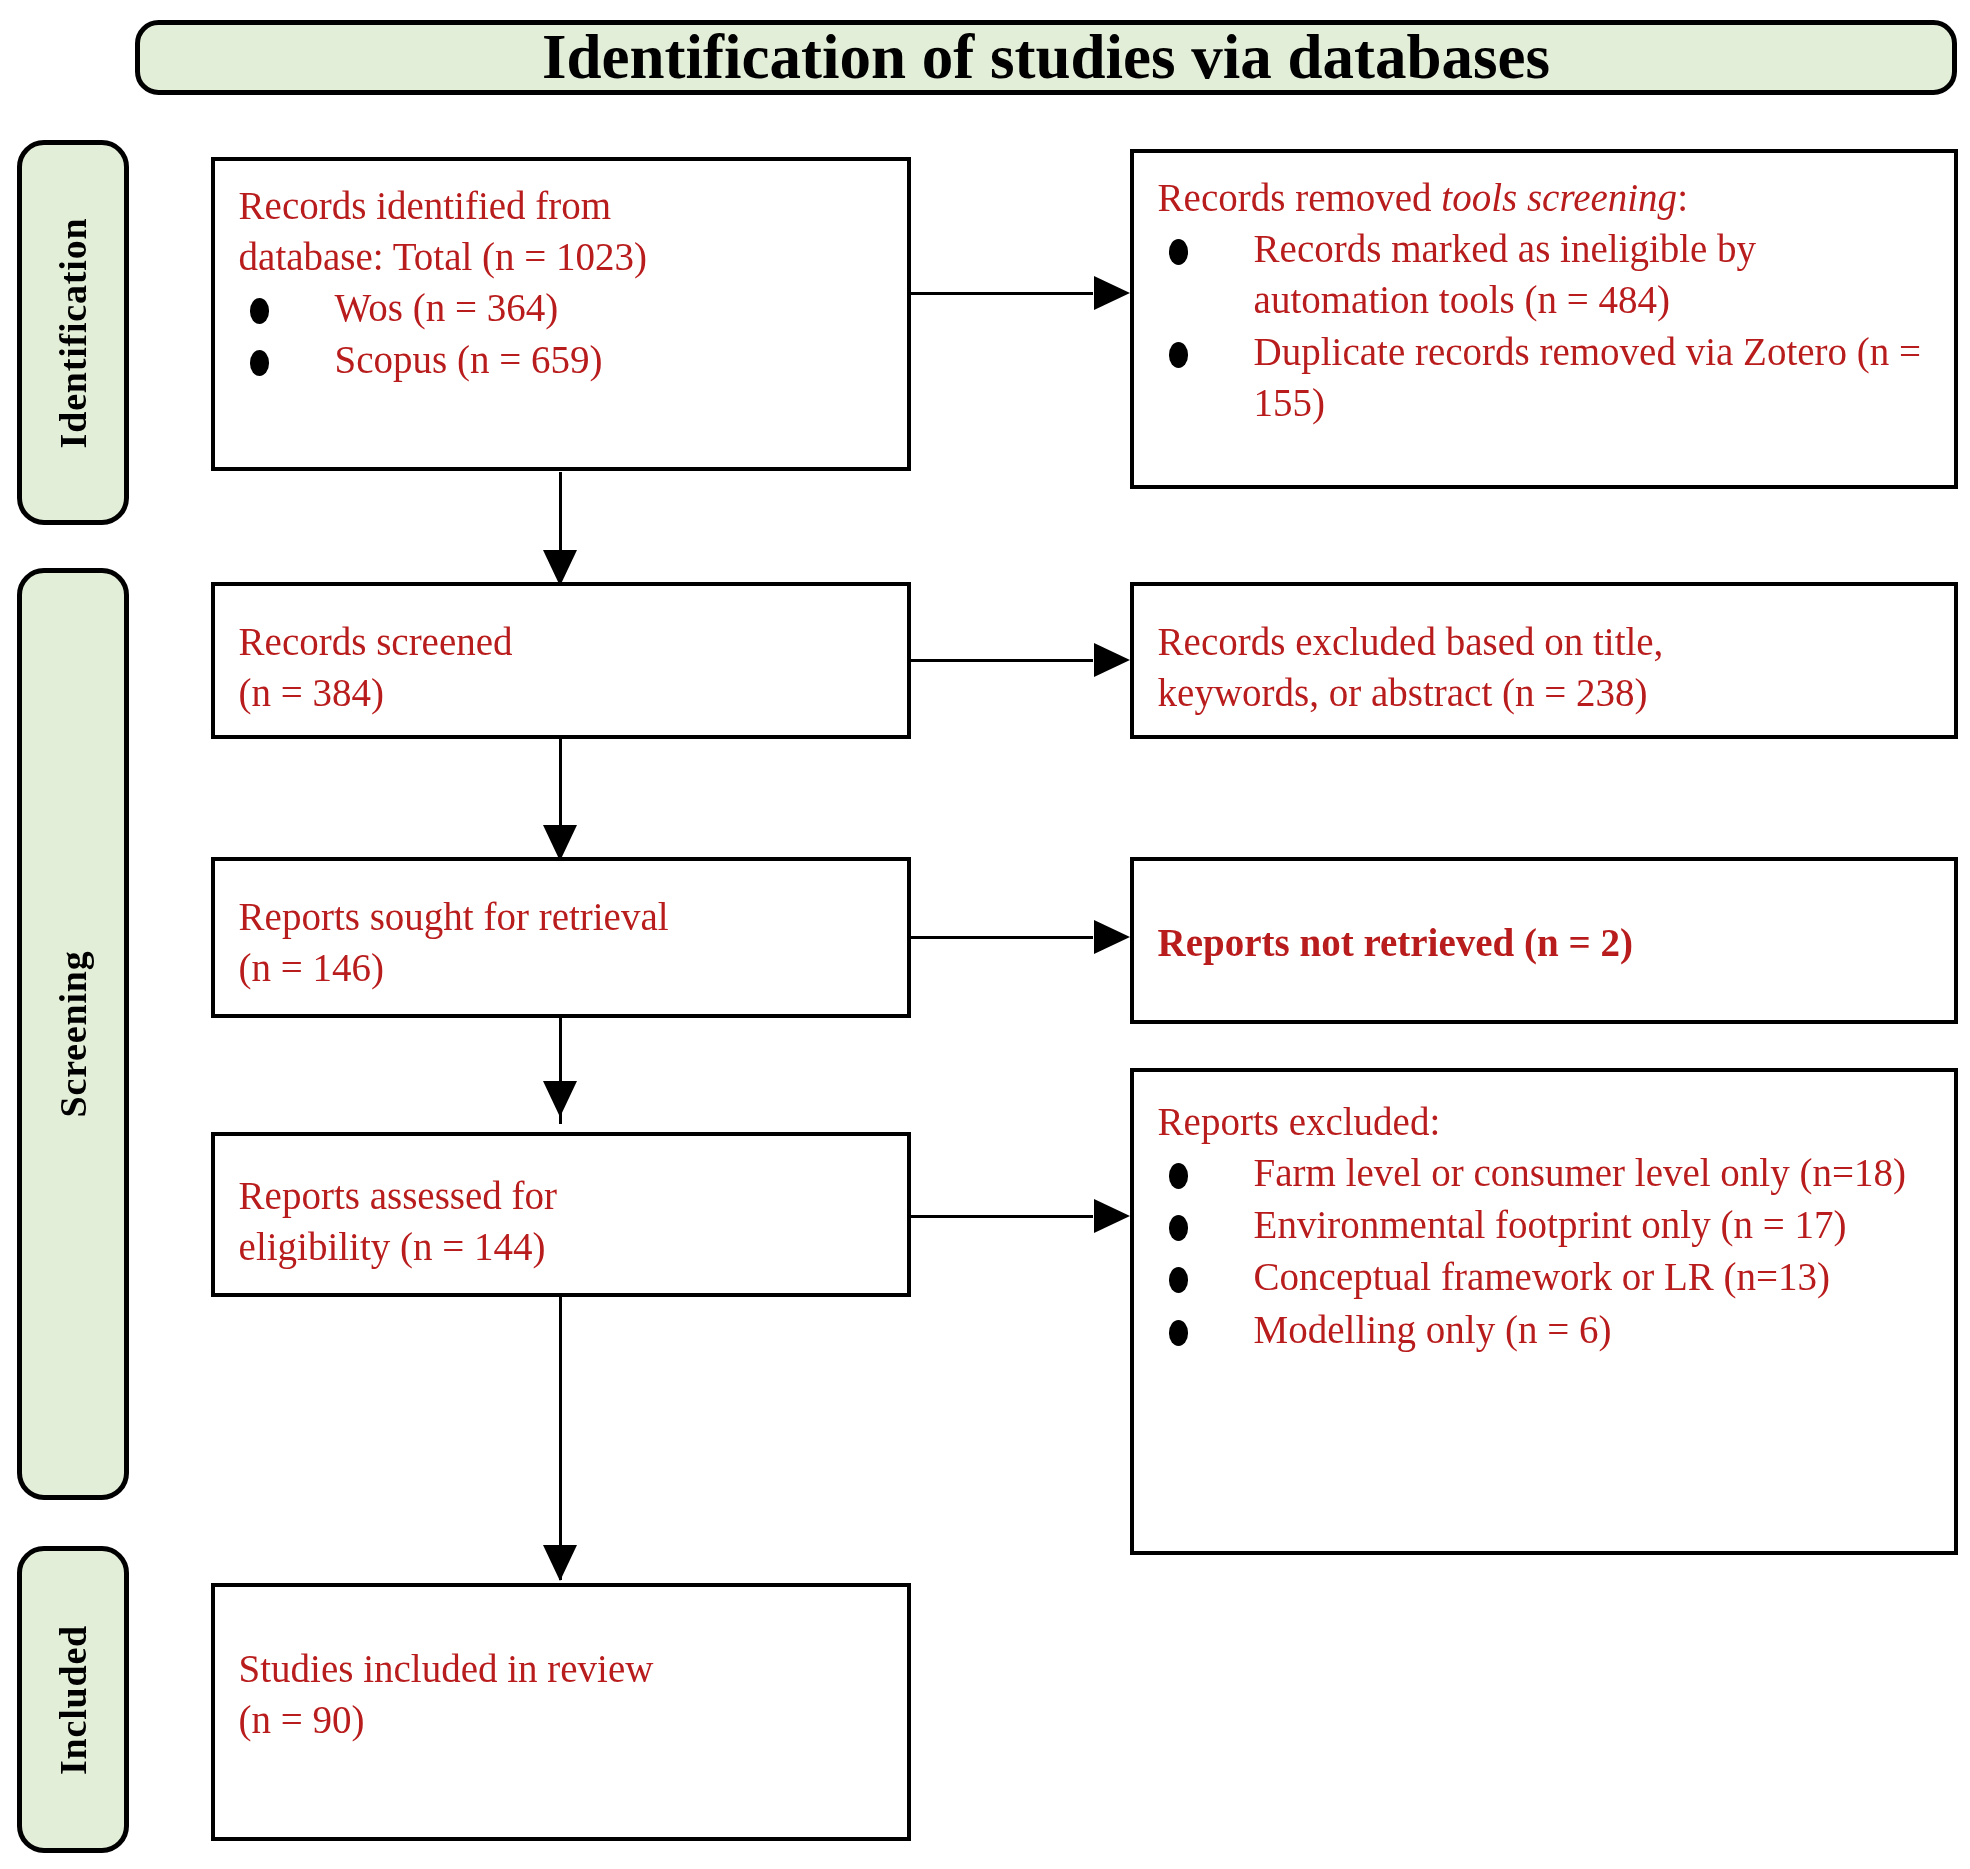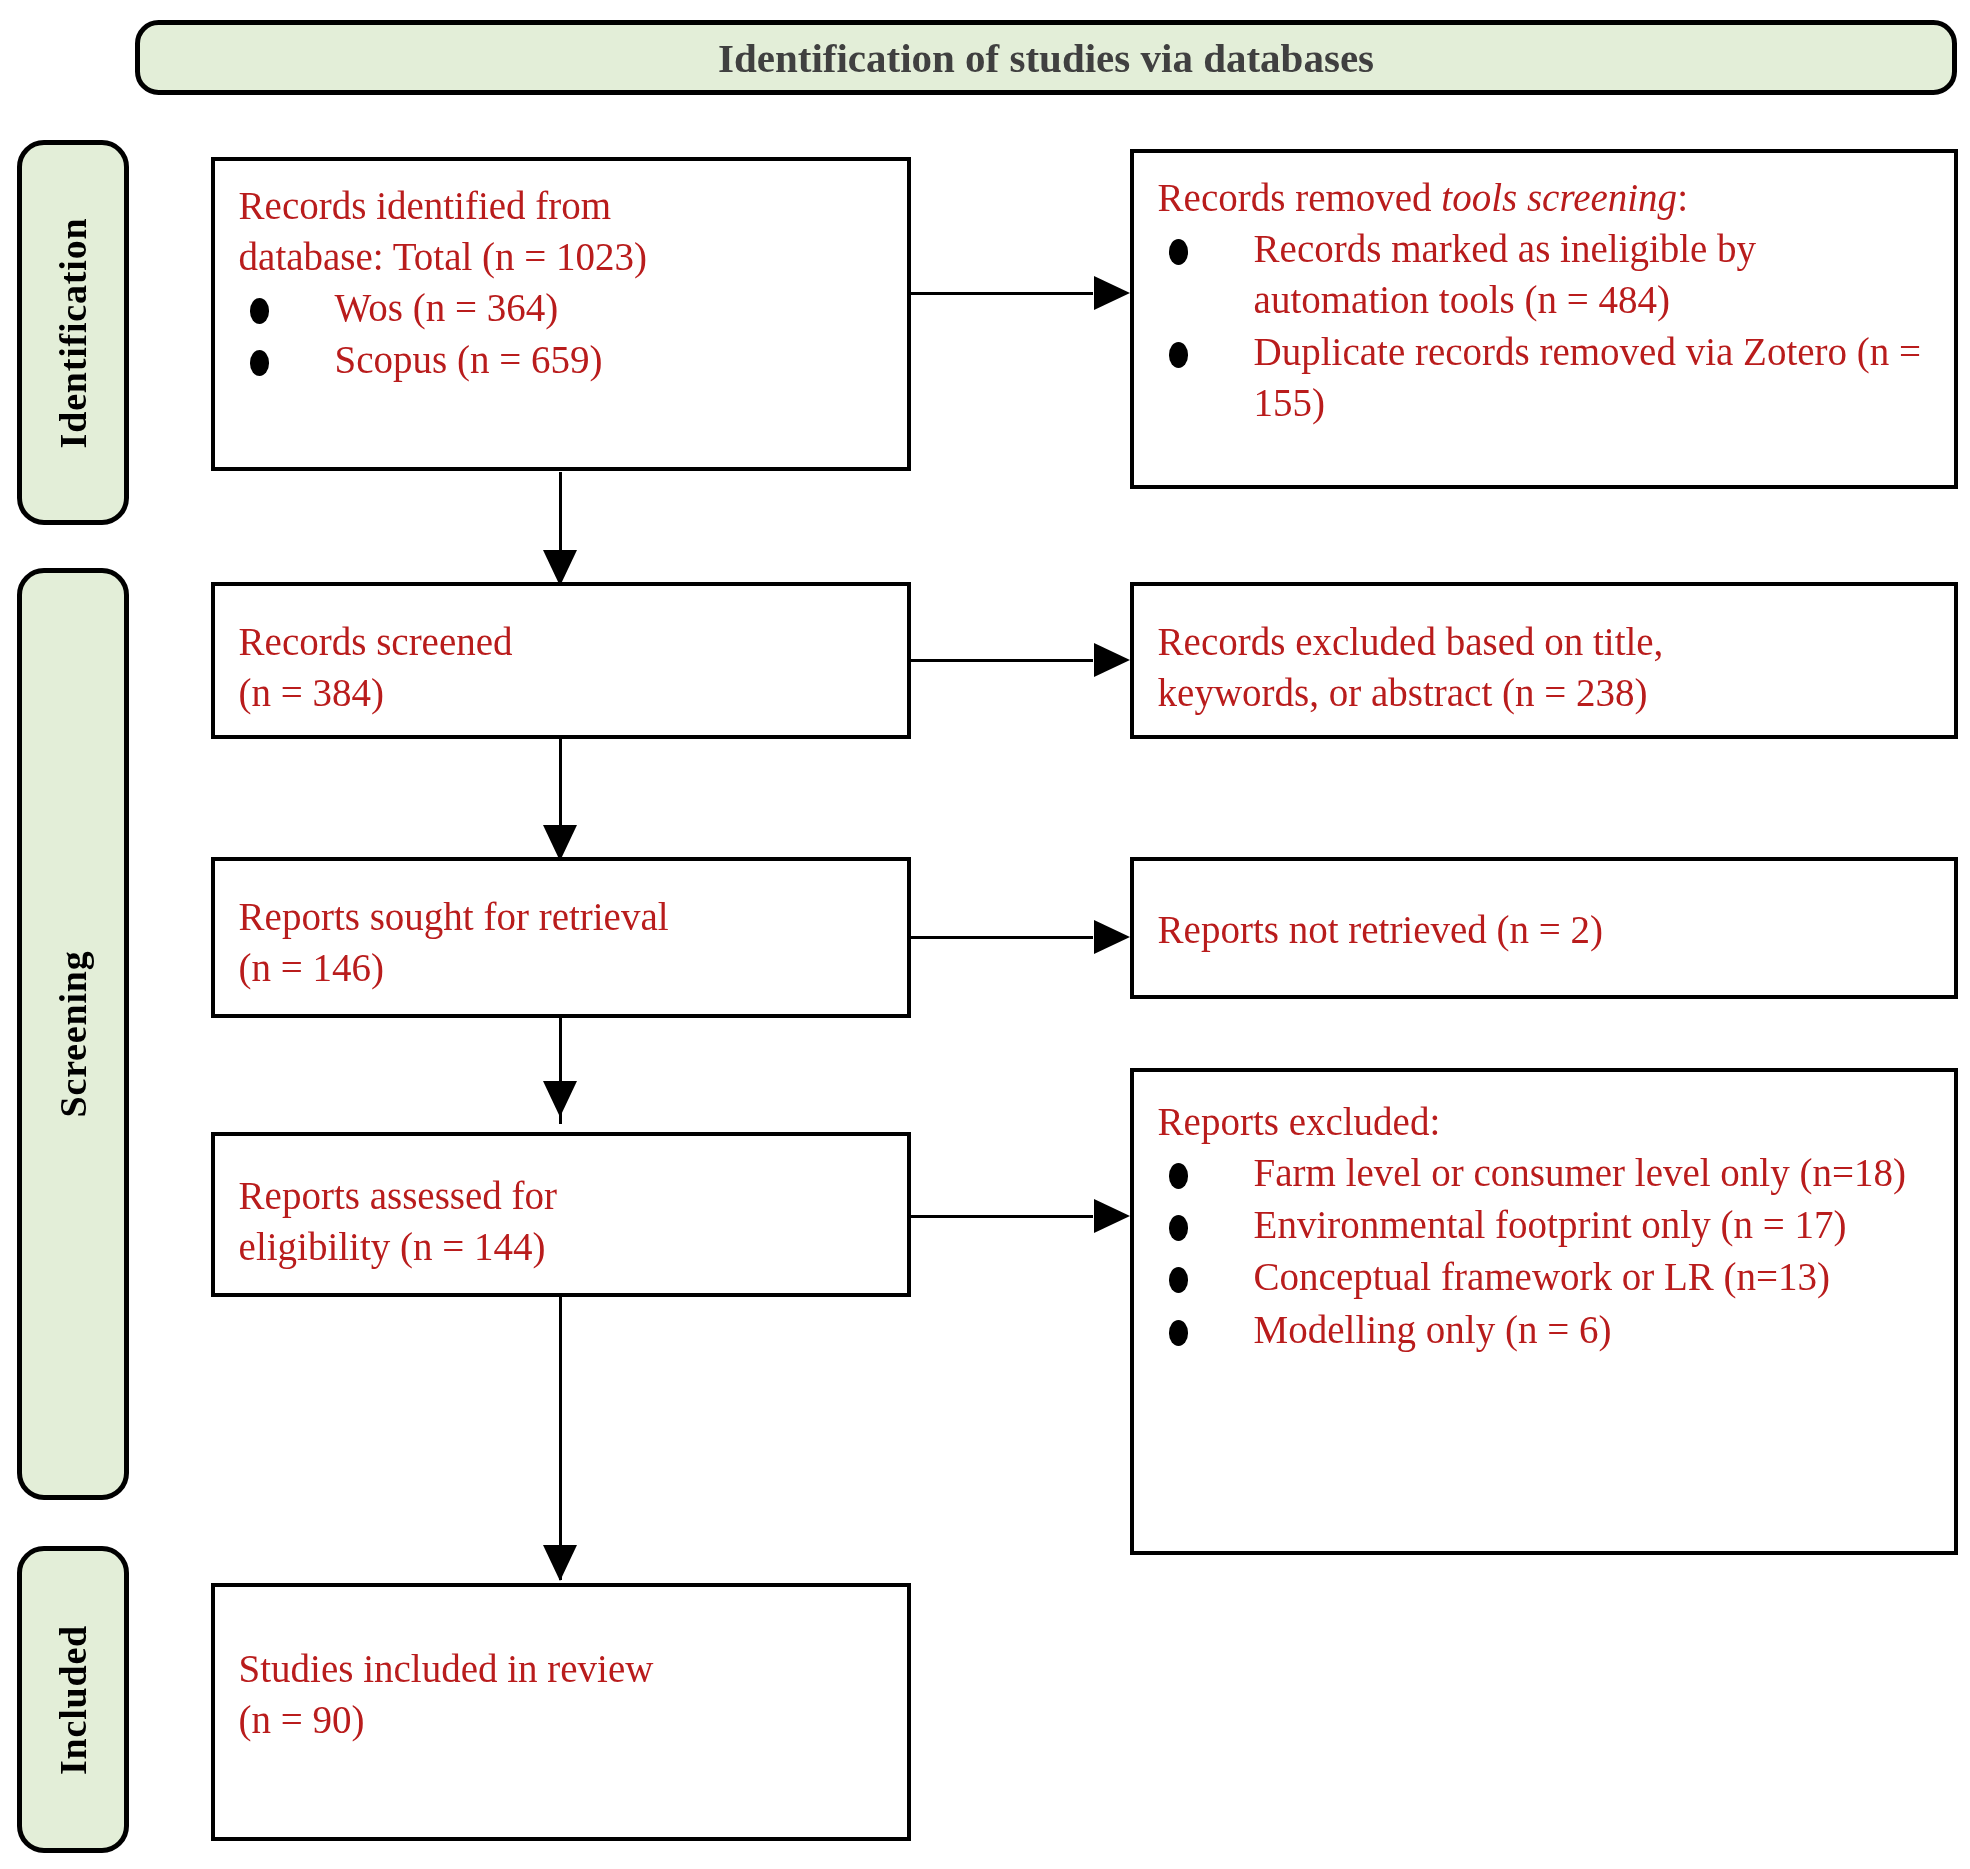--- a/index.html
+++ b/index.html
@@ -44,22 +44,22 @@
     background: #e3eed8;
     border: 5.5px solid #000000;
     border-radius: 23.6px;
     box-sizing: border-box;
     display: flex;
     align-items: center;
     justify-content: center;
   }
   .header-title {
     font-weight: bold;
-    font-size: 41px;
-    color: #404040;
+    font-size: 63px;
+    color: #000000;
     text-align: center;
   }
 
   
   .pbox {
     position: absolute;
     background: #ffffff;
     border: 4.7px solid #000000;
     box-sizing: border-box;
     padding: 20.4px 23.6px 15.7px 23.6px;
@@ -196,21 +196,21 @@
   <div class="arrow-right" style="left:1094px; top:643px;"></div>
 
   <div class="vline" style="left:559px; top:739px; width:3.1px; height:102px;"></div>
   <div class="arrow-down" style="left:543px; top:825px;"></div>
 
   <div class="pbox" style="left:211px; top:857px; width:700px; height:161px; padding-top:31px;">
     <span class="ptext">Reports sought for retrieval</span>
     <span class="ptext">(n = 146)</span>
   </div>
 
-  <div class="pbox" style="left:1130px; top:857px; width:828px; height:142px; display:flex; align-items:center;">
+  <div class="pbox" style="left:1130px; top:857px; width:828px; height:167px; display:flex; align-items:center;font-weight:bold;">
     <span class="ptext">Reports not retrieved (n = 2)</span>
   </div>
 
   <div class="hline" style="left:910px; top:936px; width:183px;"></div>
   <div class="arrow-right" style="left:1094px; top:920px;"></div>
 
   <div class="vline" style="left:559px; top:1018px; width:3.1px; height:106px;"></div>
   <div class="arrow-down" style="left:543px; top:1081px;"></div>
 
   <div class="pbox" style="left:211px; top:1132px; width:700px; height:165px; padding-top:35px;">

